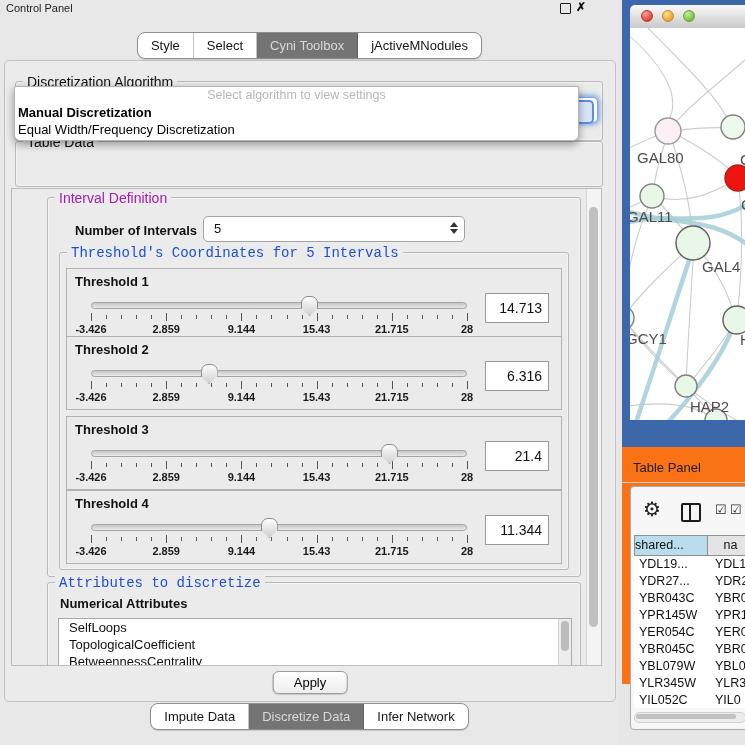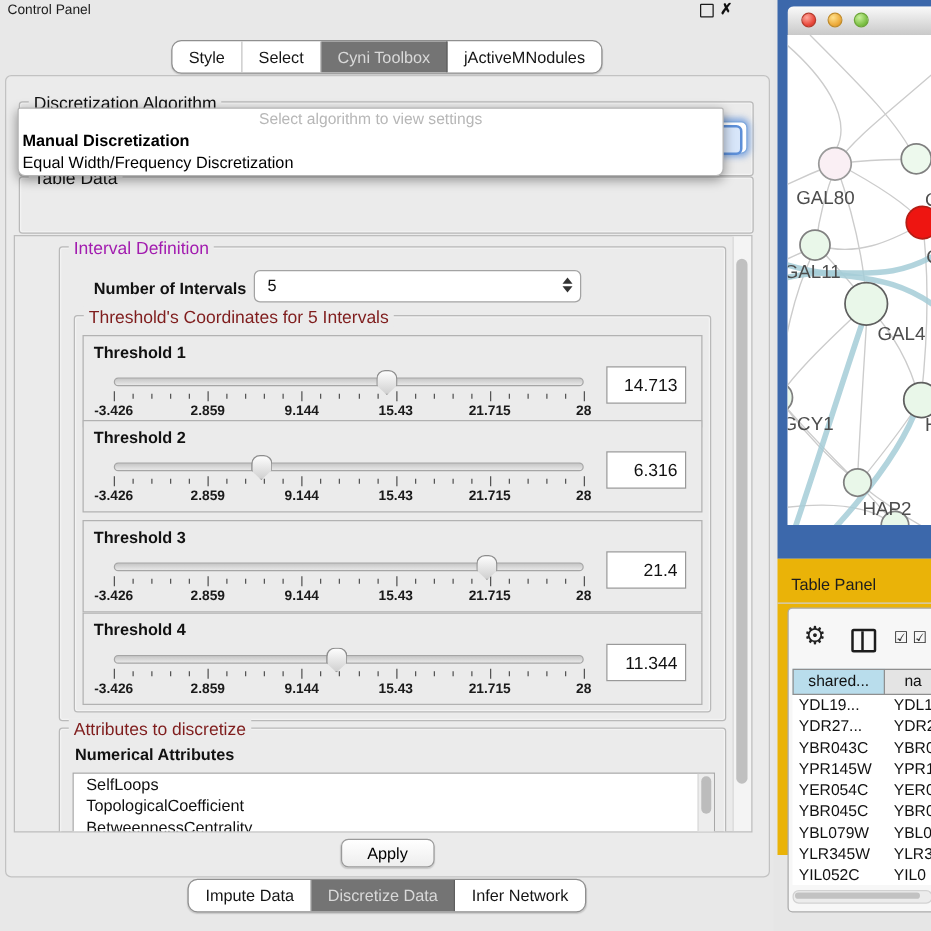--- a/index.html
+++ b/index.html
@@ -13,21 +13,21 @@
   .wc-close{position:absolute;left:576px;top:0px;font-size:12px;font-weight:bold;color:#111;}
   .seg-wrap{position:absolute;left:0;width:619px;display:flex;justify-content:center;}
   .seg{display:flex;background:#fff;border:1px solid #8f8f8f;border-radius:8px;overflow:hidden;height:25px;box-shadow:0 1px 1px rgba(0,0,0,.15);}
   .seg-item{display:flex;align-items:center;gap:5px;padding:0 13px;font-size:13px;color:#151515;border-right:1px solid #c3c3c3;cursor:default;}
   .seg-item:last-child{border-right:none;}
   .seg-item.sel{background:#747474;color:#d9d9d9;border-right:1px solid #5f5f5f;}
   .cp-body{position:absolute;left:4px;top:60px;width:610px;height:640px;background:#ebebeb;border:1px solid #c2c2c2;border-radius:5px;}
   .group{position:absolute;border:1px solid #b9b9b9;border-radius:3px;box-shadow:inset 0 0 0 1px #f3f3f3;}
   .legend{position:absolute;top:-8px;left:7px;background:#ebebeb;padding:0 4px;font-size:14px;white-space:nowrap;}
   .legend.green{color:#a21caf;}
-  .legend.blue{color:#7f1d1d;}
+  .legend.blue{color:#1d4ed8;font-family:Liberation Mono, monospace;}
   .combo{position:absolute;background:#fff;border:1px solid #a3a3a3;border-radius:5px;font-size:13px;line-height:24px;padding-left:10px;box-sizing:border-box;}
   .combo .arrows{position:absolute;right:5px;top:4px;width:11px;display:flex;flex-direction:column;align-items:center;gap:2px;}
   .tri-up{width:0;height:0;border-left:4px solid transparent;border-right:4px solid transparent;border-bottom:5px solid #333;}
   .tri-dn{width:0;height:0;border-left:4px solid transparent;border-right:4px solid transparent;border-top:5px solid #333;}
   .combo.focused{border:1px solid #7fa8dc;box-shadow:0 0 5px 2px rgba(96,146,219,.75);}
   .combo.focused .stepper{position:absolute;right:3px;top:2px;width:16px;height:20px;background:#d8e6fa;border:2px solid #5d8fd8;border-radius:5px;}
   .popup{position:absolute;left:9px;top:25px;width:563px;height:53px;background:#fff;border:1px solid #b5b5b5;border-radius:2px 2px 6px 6px;box-shadow:0 3px 9px rgba(0,0,0,.4);z-index:50;font-size:13px;}
   .popup .hint{height:17px;line-height:17px;text-align:center;color:#b7b7b7;font-size:12.5px;}
   .popup .opt{height:17px;line-height:17px;padding-left:3px;color:#000;}
   .popup .opt.bold{font-weight:bold;}
@@ -55,31 +55,31 @@
   
   .netwin{position:absolute;left:622px;top:0;width:123px;height:447px;background:#3c68ab;}
   .net-inner{position:absolute;left:8px;top:5px;width:120px;height:437px;}
   .net-titlebar{position:absolute;left:0;top:0;width:100%;height:23px;background:linear-gradient(#fafafa,#c9c9c9);border-bottom:1px solid #989898;border-radius:5px 0 0 0;}
   .tl{position:absolute;top:5px;width:12px;height:12px;border-radius:50%;}
   .tl.red{left:11px;background:radial-gradient(circle at 35% 30%,#ffa79b,#e8463a 65%,#c2382b);border:1px solid #b63c2e;box-sizing:border-box;}
   .tl.yellow{left:32px;background:radial-gradient(circle at 35% 30%,#ffe08a,#eca939 65%,#cd8c27);border:1px solid #c08c2c;box-sizing:border-box;}
   .tl.green{left:53px;background:radial-gradient(circle at 35% 30%,#c8f09b,#7cc045 65%,#63a134);border:1px solid #6da63a;box-sizing:border-box;}
   .net-canvas{position:absolute;left:0;top:23px;width:120px;height:392px;background:#fff;overflow:hidden;}
   
-  .tregion{position:absolute;left:622px;top:447px;width:123px;height:237px;background:#eab308;}
+  .tregion{position:absolute;left:622px;top:447px;width:123px;height:237px;background:#f97316;}
   .tp-title{position:absolute;left:11px;top:13px;font-size:13px;color:#1d1d1d;}
   .tp-divider{position:absolute;left:0;top:35px;width:100%;height:1px;background:#cfcfcf;}
   .tp-body{position:absolute;left:8px;top:39px;width:120px;height:242px;background:#f7f7f7;border:1px solid #ababab;border-radius:4px 0 0 4px;}
   .gear{position:absolute;left:12px;top:12px;font-size:20px;color:#222;line-height:20px;}
   .split-icon{position:absolute;left:50px;top:16px;width:16px;height:15px;border:2px solid #1c1c1c;border-radius:2px;}
   .split-icon::after{content:"";position:absolute;left:6px;top:0;width:2px;height:100%;background:#1c1c1c;}
   .cb{position:absolute;top:15px;font-size:13px;color:#2a2a2a;}
   .tbl{position:absolute;left:3px;top:48px;width:120px;}
   .tbl-head{display:flex;height:21px;font-size:12.5px;}
-  .th1{width:74px;background:#b9ddec;border:1px solid #8f8f8f;box-sizing:border-box;text-align:center;line-height:19px;}
+  .th1{width:74px;background:#b9ddec;border:1px solid #8f8f8f;box-sizing:border-box;text-align:left;line-height:19px;}
   .th2{flex:1;background:#e4e4e4;border:1px solid #8f8f8f;border-left:none;box-sizing:border-box;text-align:center;line-height:19px;}
   .tbl-rows{height:152px;overflow:hidden;background:#fff;}
   .trow{display:flex;height:17px;line-height:17px;font-size:12.5px;}
   .td1{width:74px;padding-left:5px;box-sizing:border-box;white-space:nowrap;}
   .td2{flex:1;padding-left:7px;white-space:nowrap;}
   .hscroll{position:absolute;left:3px;top:225px;width:110px;height:9px;background:#ececec;border-radius:5px;border:1px solid #d2d2d2;}
   .hthumb{position:absolute;left:1px;top:1px;width:100px;height:5px;background:#c2c2c2;border-radius:4px;}
   .net-icon{display:inline-block;width:13px;height:15px;}
 </style>
 </head>

